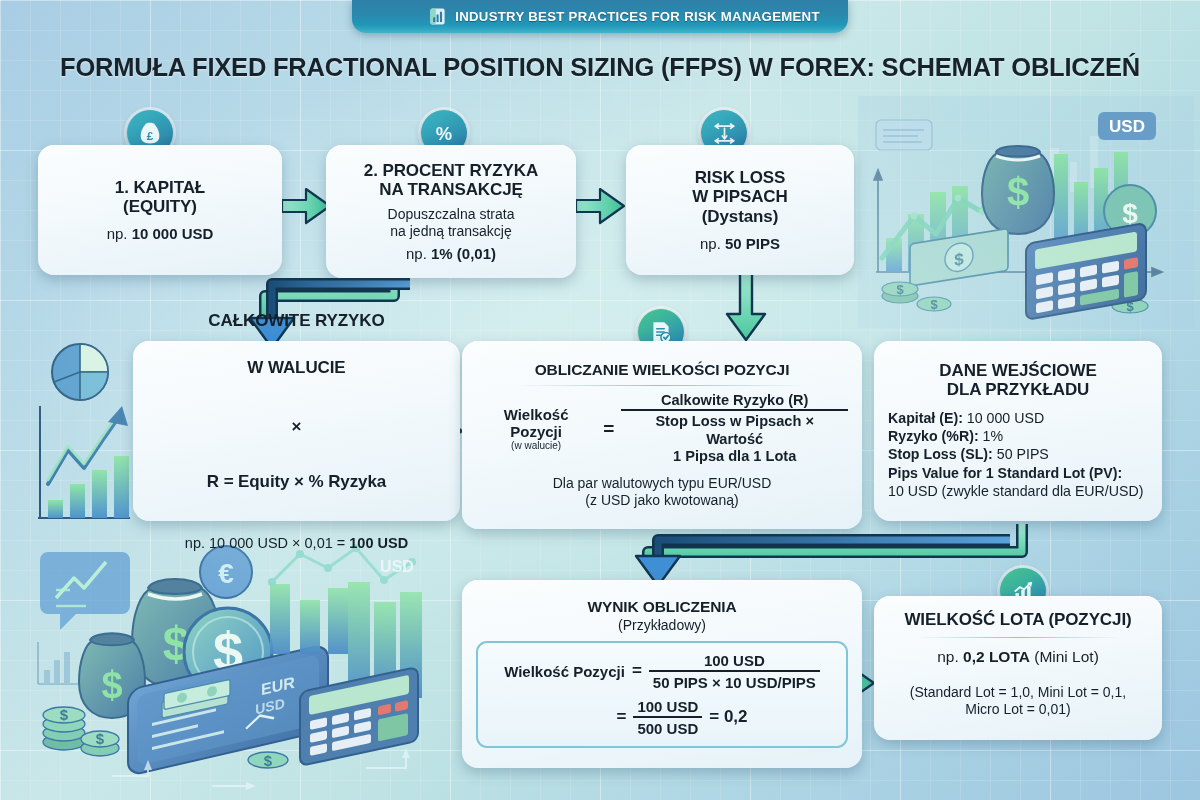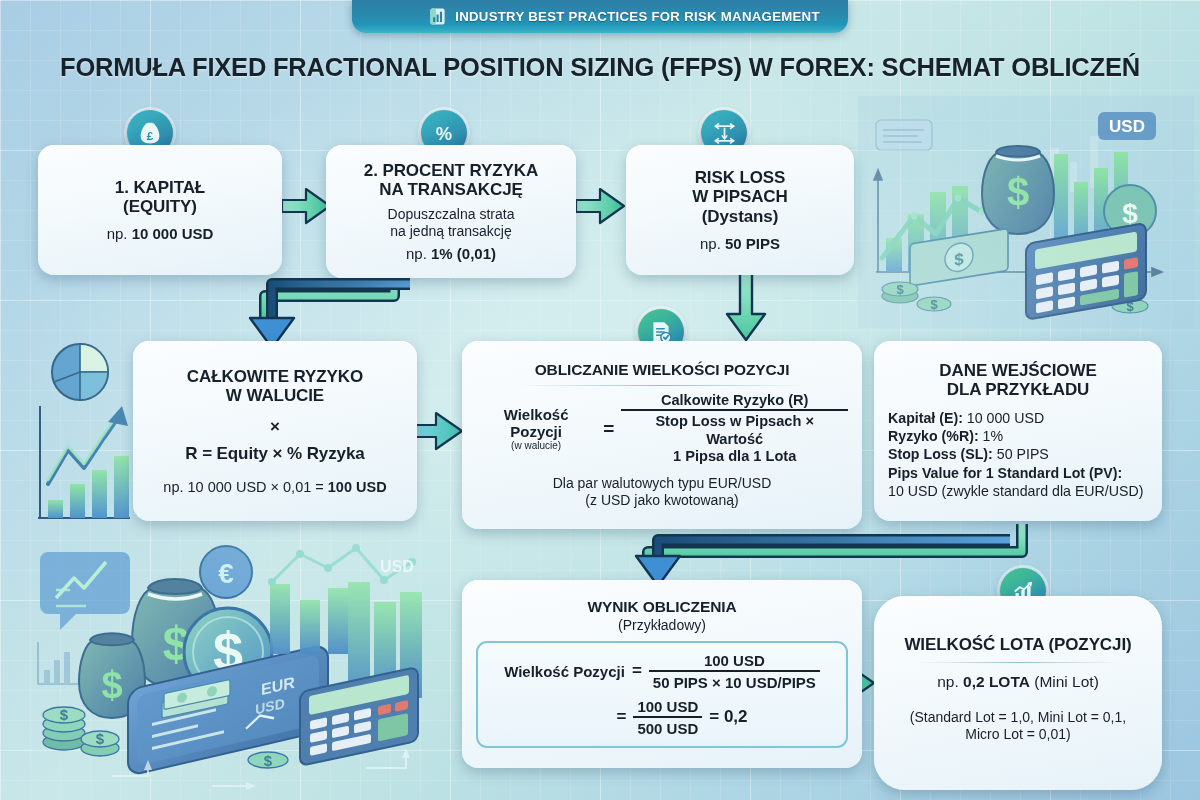--- a/index.html
+++ b/index.html
@@ -532,21 +532,21 @@
   </div>
   <div class="card" style="left:626px; top:145px; width:228px; height:130px;">
     <div class="head">RISK LOSS</div>
     <div class="head">W PIPSACH</div>
     <div class="head">(Dystans)</div>
     <div class="eg">
       <span>np. </span><span class="b">50 PIPS</span>
     </div>
   </div>
 
-  <div class="card" style="left:133px; top:341px; width:284px; height:180px;">
+  <div class="card" style="left:133px; top:341px; width:327px; height:180px;gap:28px;">
     <div class="head">CAŁKOWITE RYZYKO</div>
     <div class="head">W WALUCIE</div>
     <div class="head" style="margin-top:12px">×</div>
     <div class="head" style="margin-top:8px">R = Equity × % Ryzyka</div>
     <div class="eg" style="margin-top:16px; font-size:14.5px">
       <span>np. 10 000 USD × 0,01 = </span><span class="b">100 USD</span>
     </div>
   </div>
 
   <div class="badge green" style="left:638px; top:309px;">
@@ -619,21 +619,21 @@
 
   <div class="badge green" style="left:1000px; top:568px;">
     <svg width="26" height="26" viewBox="0 0 24 24">
       <rect x="5" y="14" width="3.2" height="6" fill="#eaf6f8"></rect>
       <rect x="10.4" y="11" width="3.2" height="9" fill="#eaf6f8"></rect>
       <rect x="15.8" y="7.5" width="3.2" height="12.5" fill="#eaf6f8"></rect>
       <polyline points="5,12 9,8.5 13,10.5 19,4.5" fill="none" stroke="#eaf6f8" stroke-width="1.8" stroke-linejoin="round" stroke-linecap="round"></polyline>
       <polygon points="20.5,3.6 15.8,4.4 19.6,8" fill="#eaf6f8"></polygon>
     </svg>
   </div>
-  <div class="card" style="left:874px; top:596px; width:288px; height:194px; padding:4px 14px 12px;border-radius:31px;">
+  <div class="card" style="left:874px; top:596px; width:288px; height:144px; padding:4px 14px 12px;">
     <div class="head">WIELKOŚĆ LOTA (POZYCJI)</div>
     <div class="divider-line"></div>
     <div class="eg" style="margin-top:6px; font-size:15.5px">
       <span>np. </span><span class="b">0,2 LOTA</span><span> (Mini Lot)</span>
     </div>
     <div class="sub" style="margin-top:18px">(Standard Lot = 1,0, Mini Lot = 0,1,</div>
     <div class="sub" style="margin-top:0">Micro Lot = 0,01)</div>
   </div>
 
 </div>

